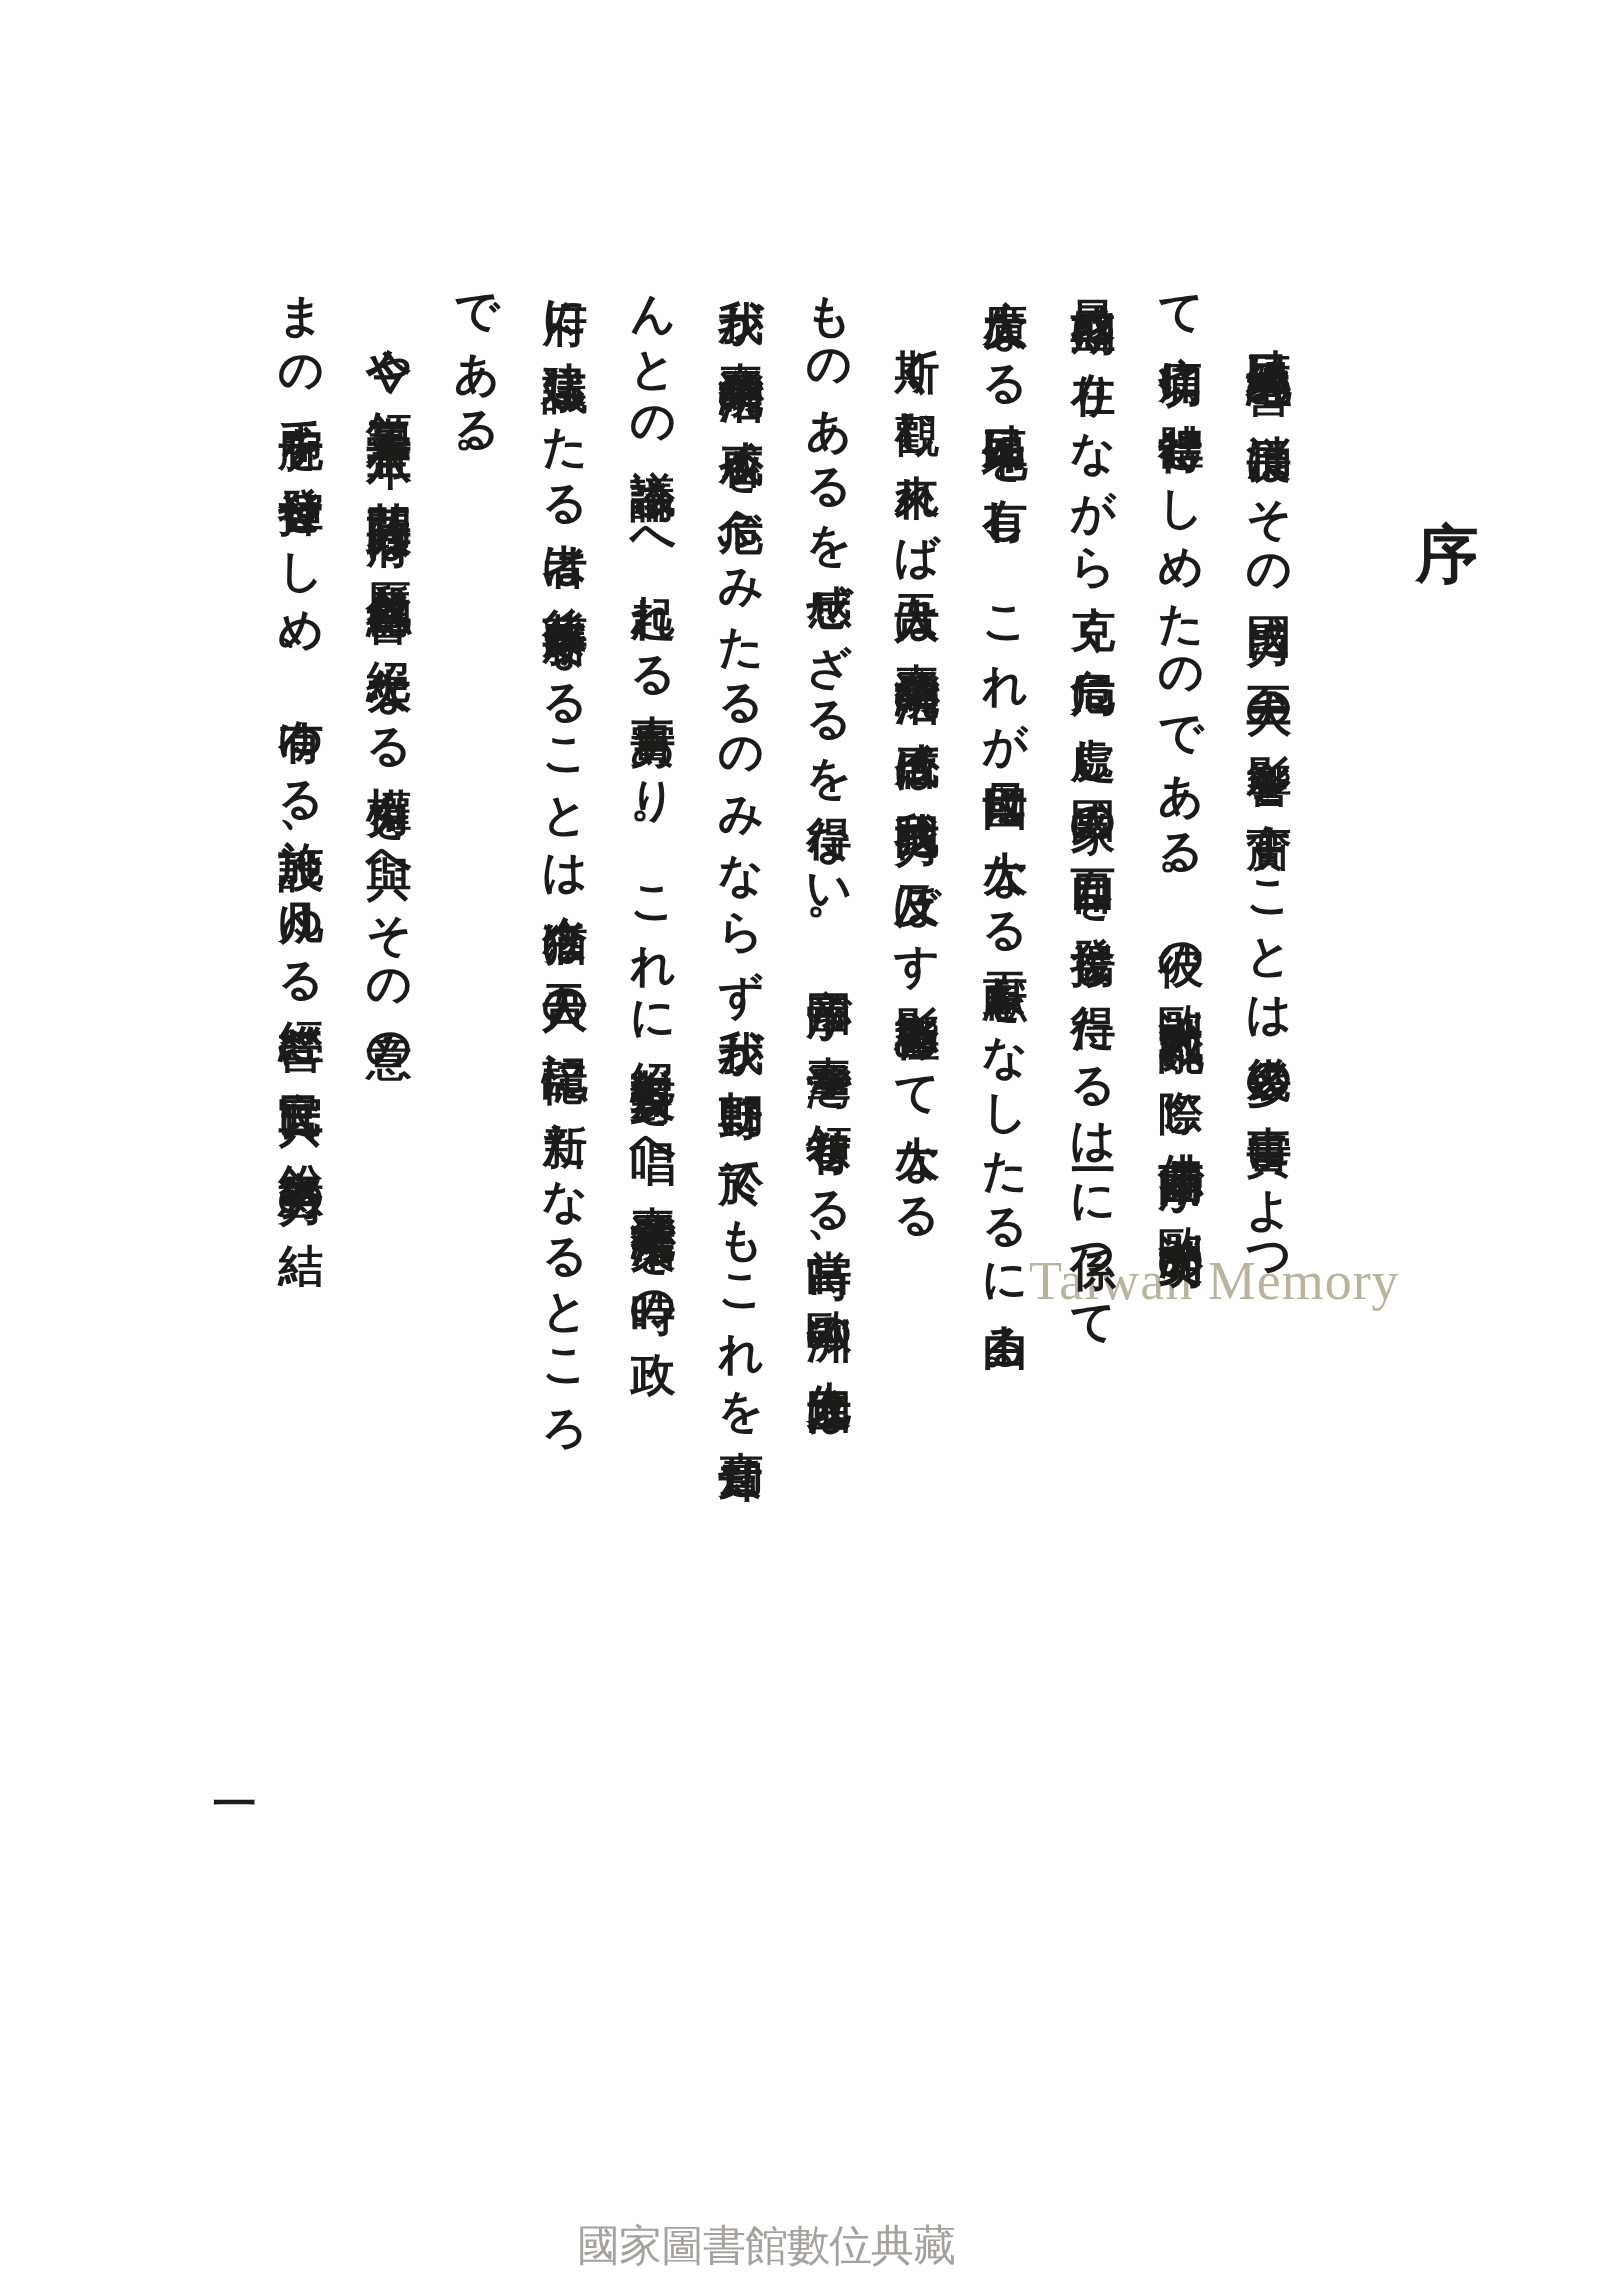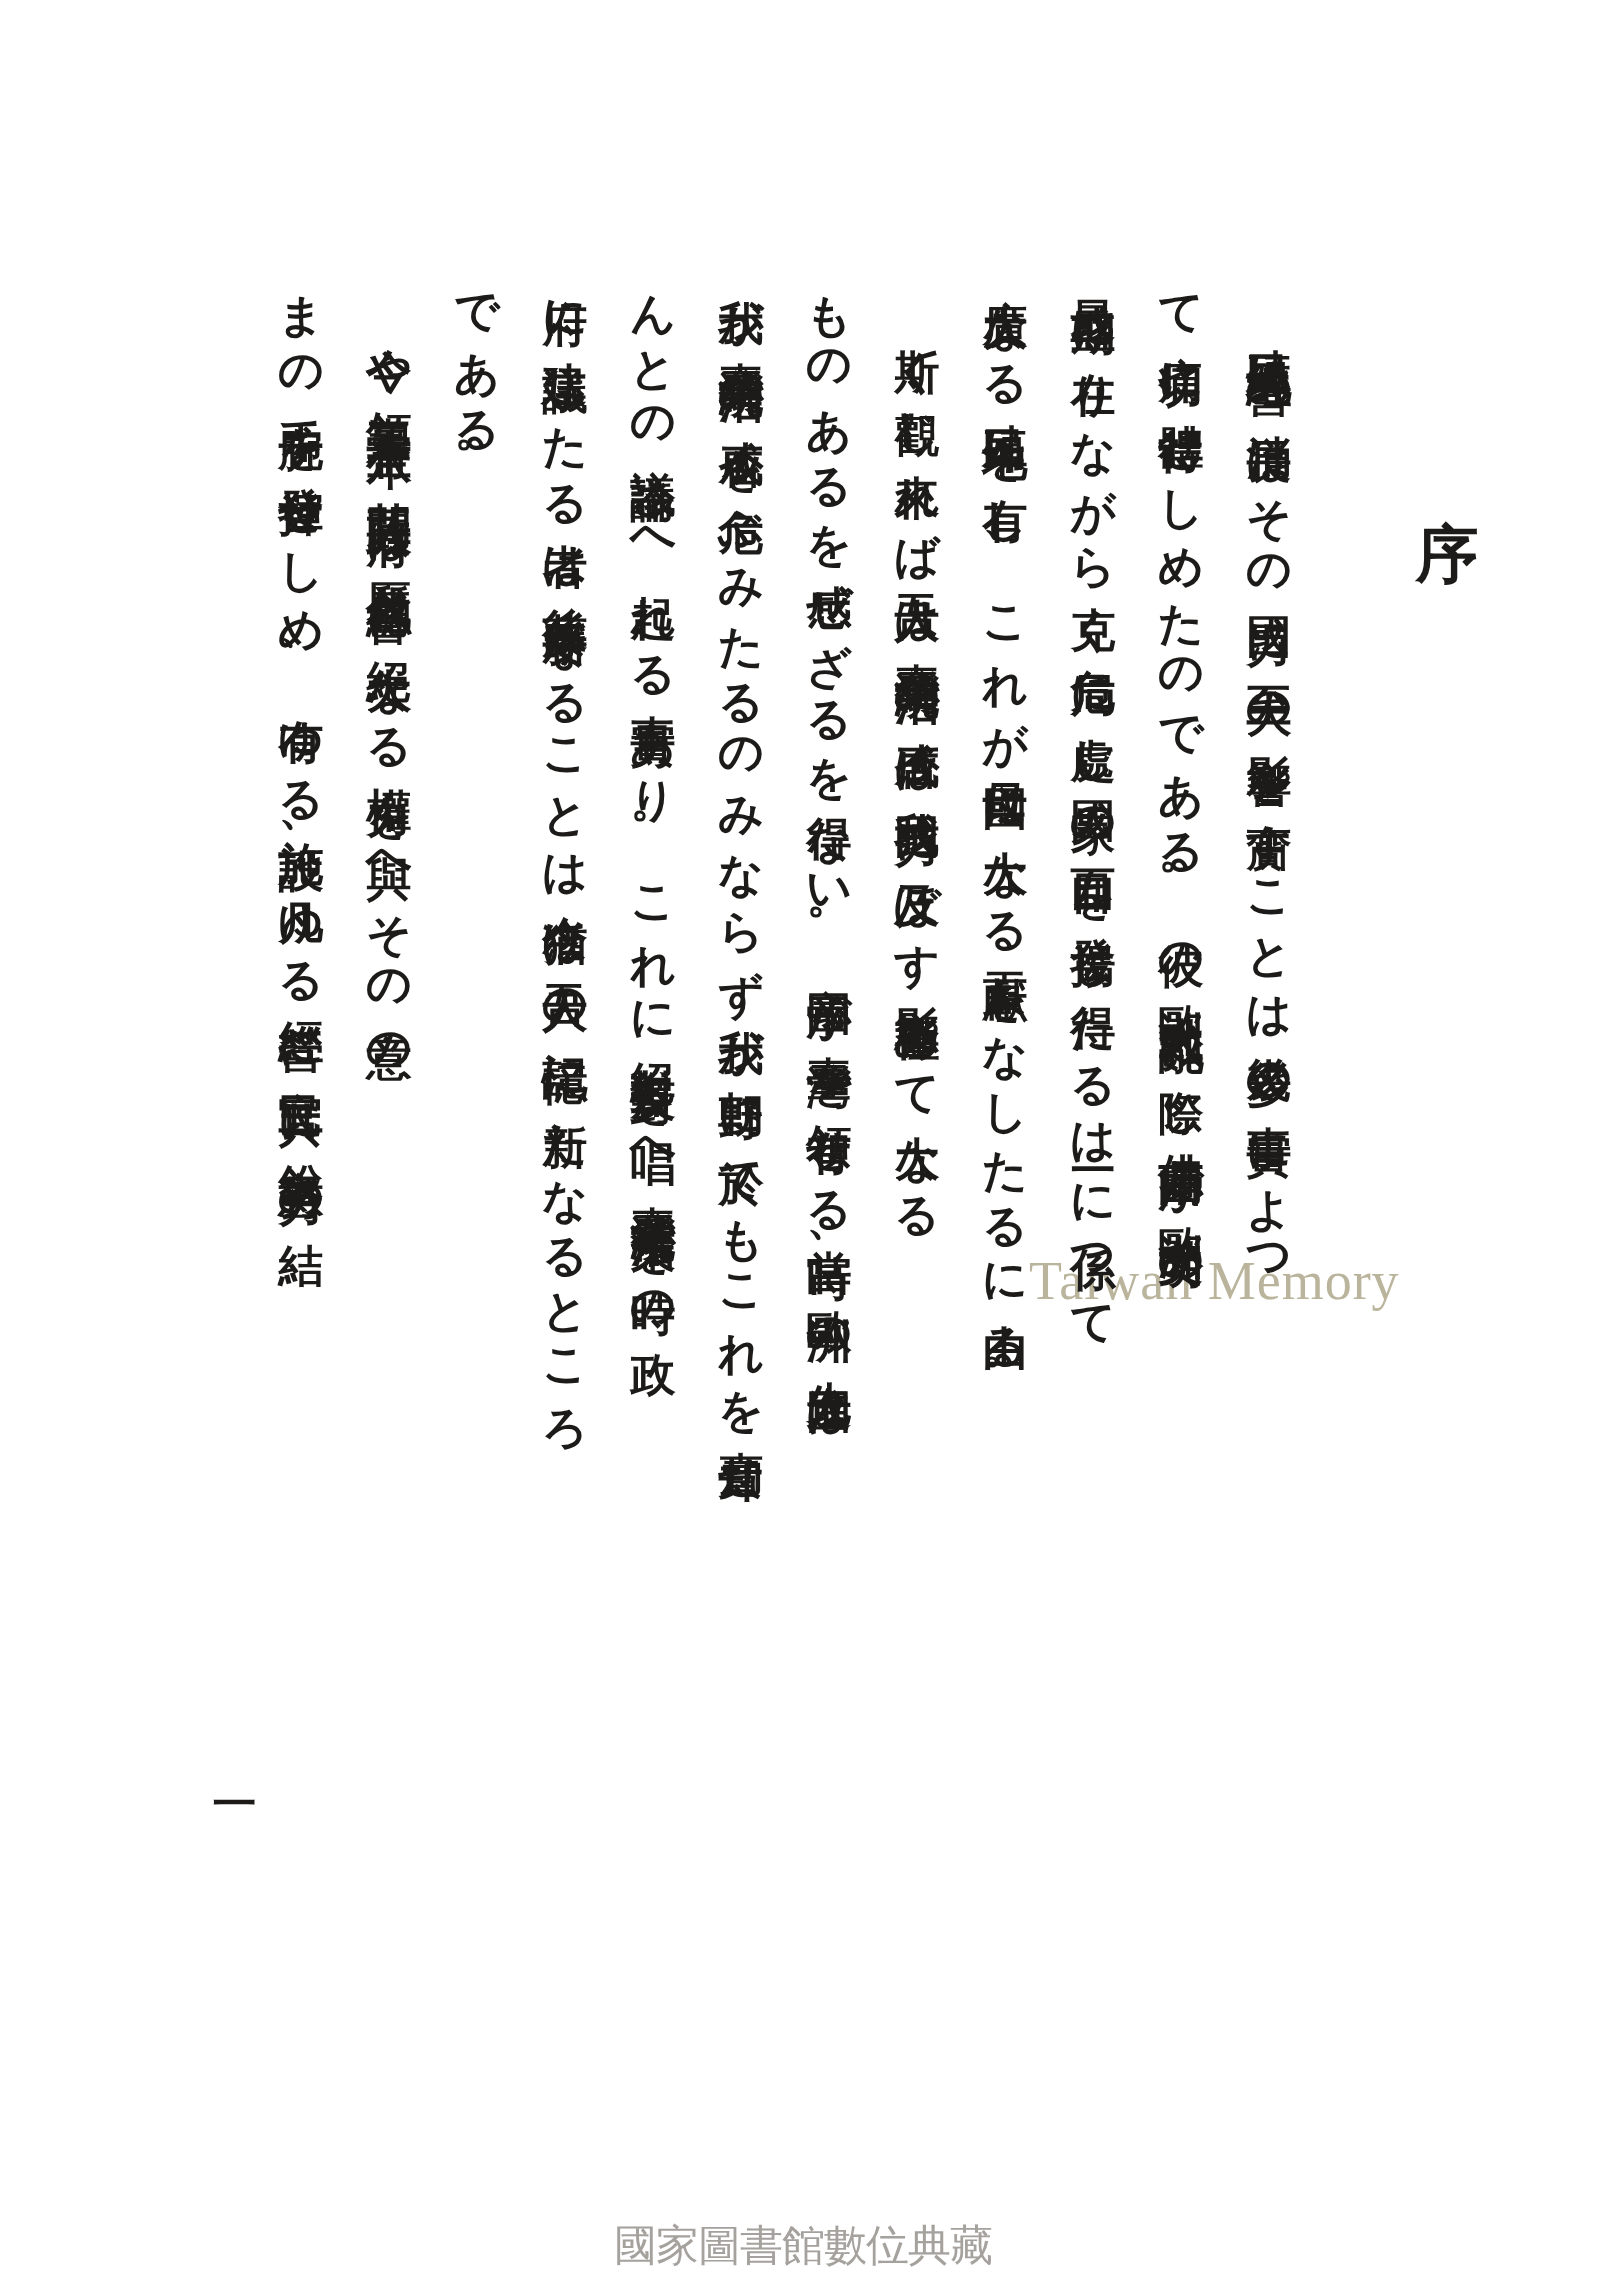--- a/index.html
+++ b/index.html
@@ -50,21 +50,21 @@
   }
   .wm-latin{
     position:absolute;left:1029px;top:1250px;
     font-size:54px;letter-spacing:1px;
     color:var(--wm-latin);opacity:.8;
     font-family:Liberation Serif, serif;
     white-space:nowrap;
   }
   
   .footer-caption{
-    position:absolute;left:614px;top:2217px;
+    position:absolute;left:577px;top:2217px;
     font-size:43px;letter-spacing:-1px;
     color:var(--footer-gray);
     font-family:"Liberation Sans","DejaVu Sans",sans-serif;
     white-space:nowrap;
   }
 </style>
 </head>
 <body>
 
 <div class="page">

